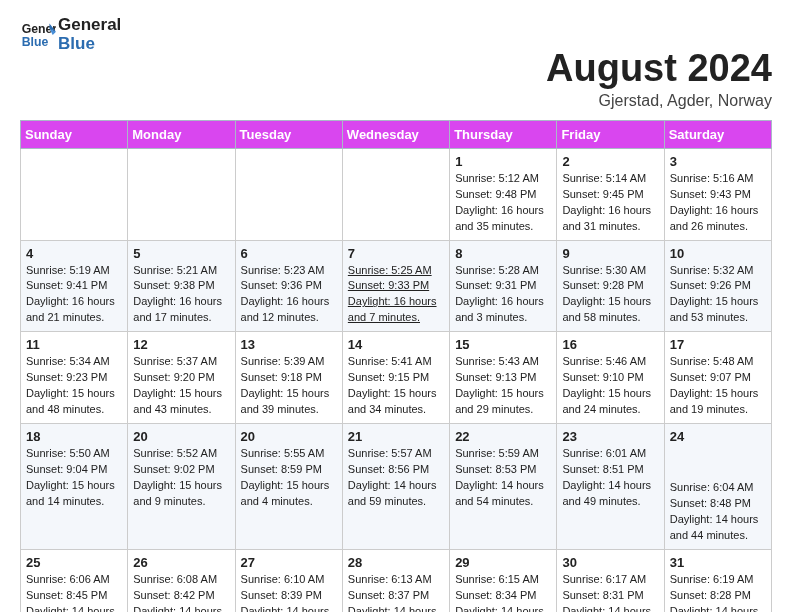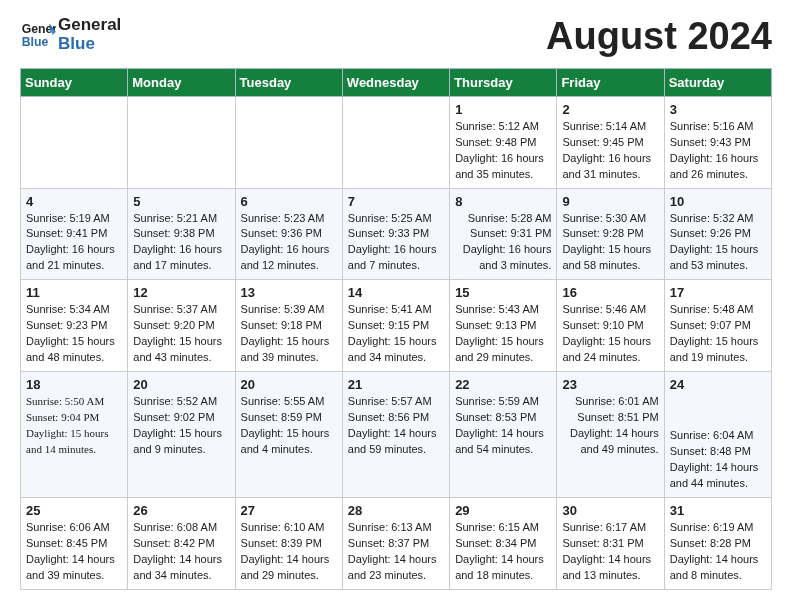--- a/index.html
+++ b/index.html
@@ -31,33 +31,34 @@
       margin-right: 2px;
     }
     .title-block {
       text-align: right;
     }
     .main-title {
       font-size: 38px;
       font-weight: bold;
       color: #222;
       line-height: 1.1;
+      margin-top: 32px;
     }
     .subtitle {
       font-size: 16px;
       color: #444;
       margin-top: 2px;
     }
     table {
       width: 100%;
       border-collapse: collapse;
       table-layout: fixed;
     }
     thead tr th {
-      background: #15803d;
+      background: #d946ef;
       color: #fff;
       font-size: 13px;
       font-weight: bold;
       padding: 6px 4px;
       text-align: left;
       border: 1px solid #aab8c8;
     }
     tbody tr td {
       border: 1px solid #ccc;
       vertical-align: top;
@@ -98,20 +99,21 @@
         <polygon points="36,8 44,18 36,14" fill="#2b6cb0"></polygon>
         <polygon points="36,14 44,18 40,22" fill="#4a90d9"></polygon>
       </svg>
       <div>
         <div style="font-size:17px;font-weight:bold;color:#222;line-height:1.1;">General</div>
         <div style="font-size:17px;font-weight:bold;color:#2b6cb0;line-height:1.1;">Blue</div>
       </div>
     </div>
     <div class="title-block">
       <div class="main-title">August 2024</div>
+      <div class="subtitle">Gjerstad, Agder, Norway</div>
     </div>
   </div>
 
   <table>
     <thead>
       <tr>
       <th>Sunday</th>
           <th>Monday</th>
           <th>Tuesday</th>
           <th>Wednesday</th>
@@ -165,28 +167,28 @@
           </td>
           <td>
             <span class="day-number">6</span>
             <div class="day-info" style="white-space: pre-line;">Sunrise: 5:23 AM
 Sunset: 9:36 PM
 Daylight: 16 hours
 and 12 minutes.</div>
           </td>
           <td>
             <span class="day-number">7</span>
-            <div class="day-info" style="white-space: pre-line;">Sunrise: 5:25 AM
+            <div class="day-info" style="white-space: pre-line; text-decoration: underline;">Sunrise: 5:25 AM
 Sunset: 9:33 PM
 Daylight: 16 hours
 and 7 minutes.</div>
           </td>
           <td>
             <span class="day-number">8</span>
-            <div class="day-info" style="white-space: pre-line; text-align: right;">Sunrise: 5:28 AM
+            <div class="day-info" style="white-space: pre-line;">Sunrise: 5:28 AM
 Sunset: 9:31 PM
 Daylight: 16 hours
 and 3 minutes.</div>
           </td>
           <td>
             <span class="day-number">9</span>
             <div class="day-info" style="white-space: pre-line;">Sunrise: 5:30 AM
 Sunset: 9:28 PM
 Daylight: 15 hours
 and 58 minutes.</div>
@@ -246,21 +248,21 @@
             <span class="day-number">17</span>
             <div class="day-info" style="white-space: pre-line;">Sunrise: 5:48 AM
 Sunset: 9:07 PM
 Daylight: 15 hours
 and 19 minutes.</div>
           </td>
         </tr>
         <tr>
           <td>
             <span class="day-number">18</span>
-            <div class="day-info" style="white-space: pre-line; font-family: Liberation Serif, serif;">Sunrise: 5:50 AM
+            <div class="day-info" style="white-space: pre-line;">Sunrise: 5:50 AM
 Sunset: 9:04 PM
 Daylight: 15 hours
 and 14 minutes.</div>
           </td>
           <td>
             <span class="day-number">20</span>
             <div class="day-info" style="white-space: pre-line;">Sunrise: 5:52 AM
 Sunset: 9:02 PM
 Daylight: 15 hours
 and 9 minutes.</div>
@@ -281,21 +283,21 @@
           </td>
           <td>
             <span class="day-number">22</span>
             <div class="day-info" style="white-space: pre-line;">Sunrise: 5:59 AM
 Sunset: 8:53 PM
 Daylight: 14 hours
 and 54 minutes.</div>
           </td>
           <td>
             <span class="day-number">23</span>
-            <div class="day-info" style="white-space: pre-line; text-align: right;">Sunrise: 6:01 AM
+            <div class="day-info" style="white-space: pre-line;">Sunrise: 6:01 AM
 Sunset: 8:51 PM
 Daylight: 14 hours
 and 49 minutes.</div>
           </td>
           <td>
             <span class="day-number">24</span>
             <div class="day-info" style="white-space: pre-line; margin-top: 36px;">Sunrise: 6:04 AM
 Sunset: 8:48 PM
 Daylight: 14 hours
 and 44 minutes.</div>

